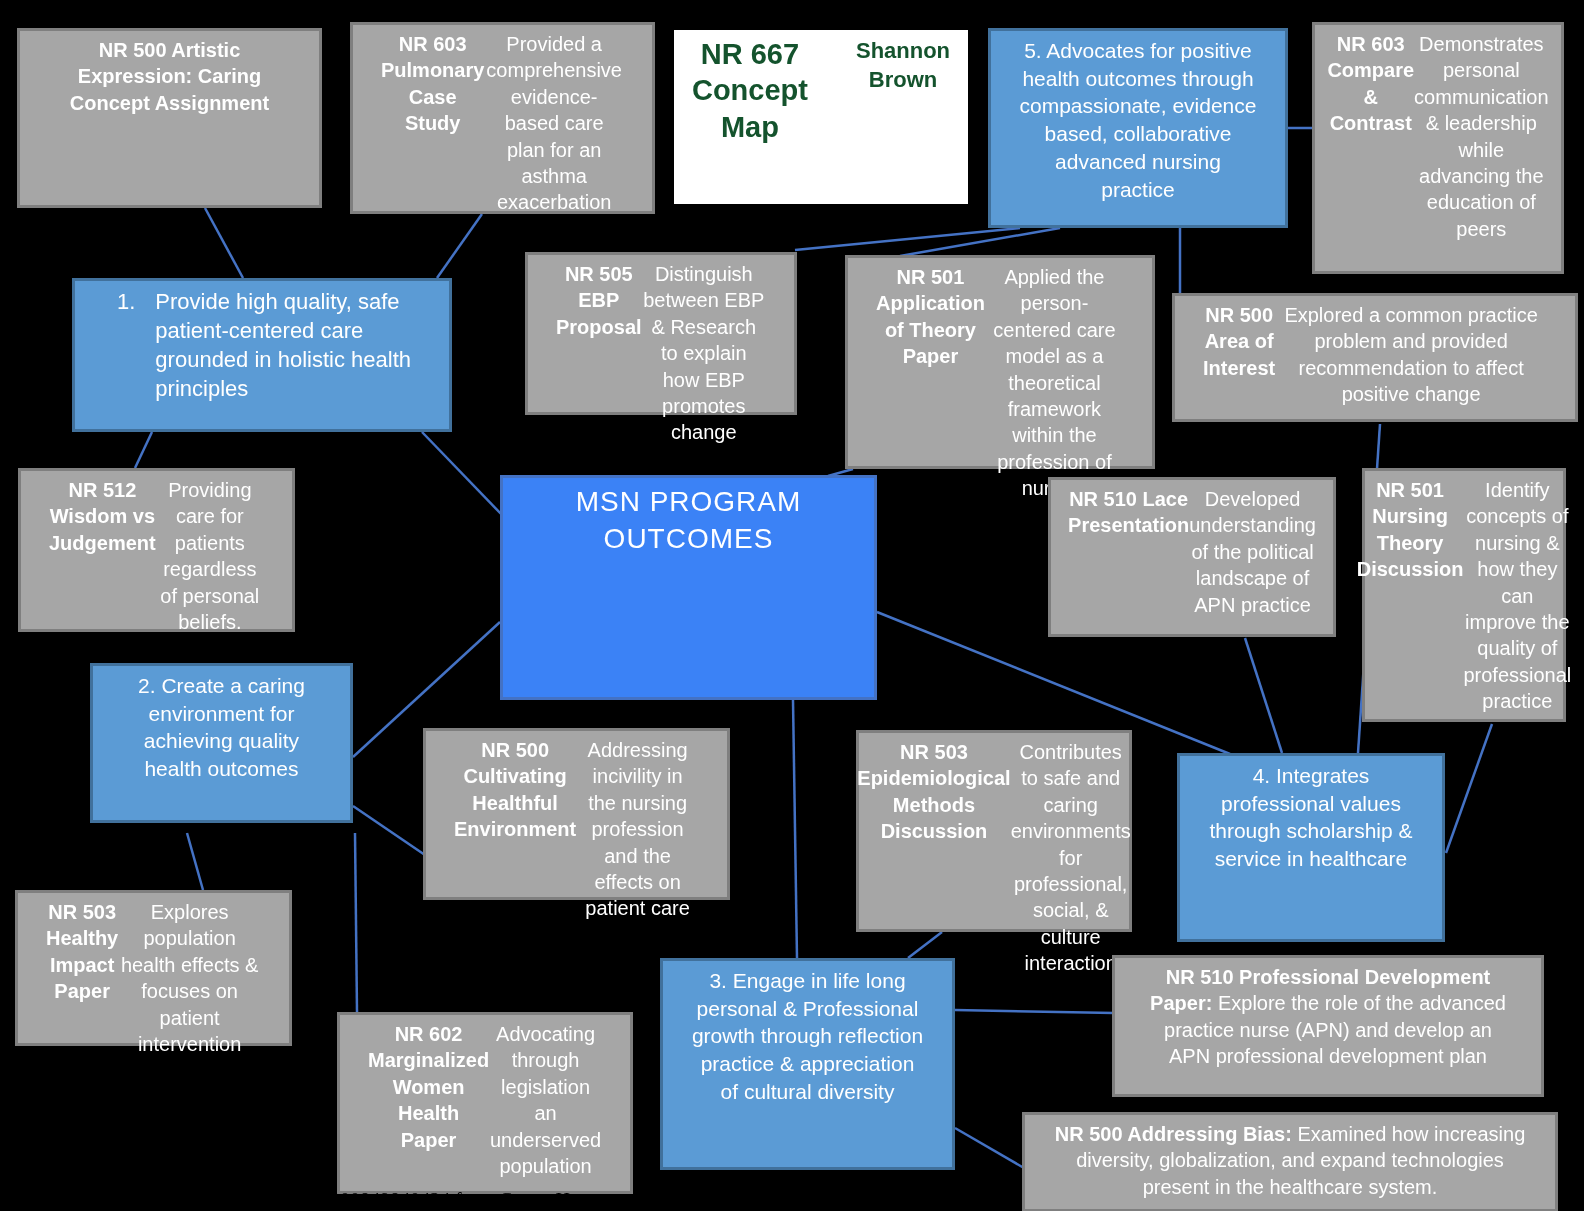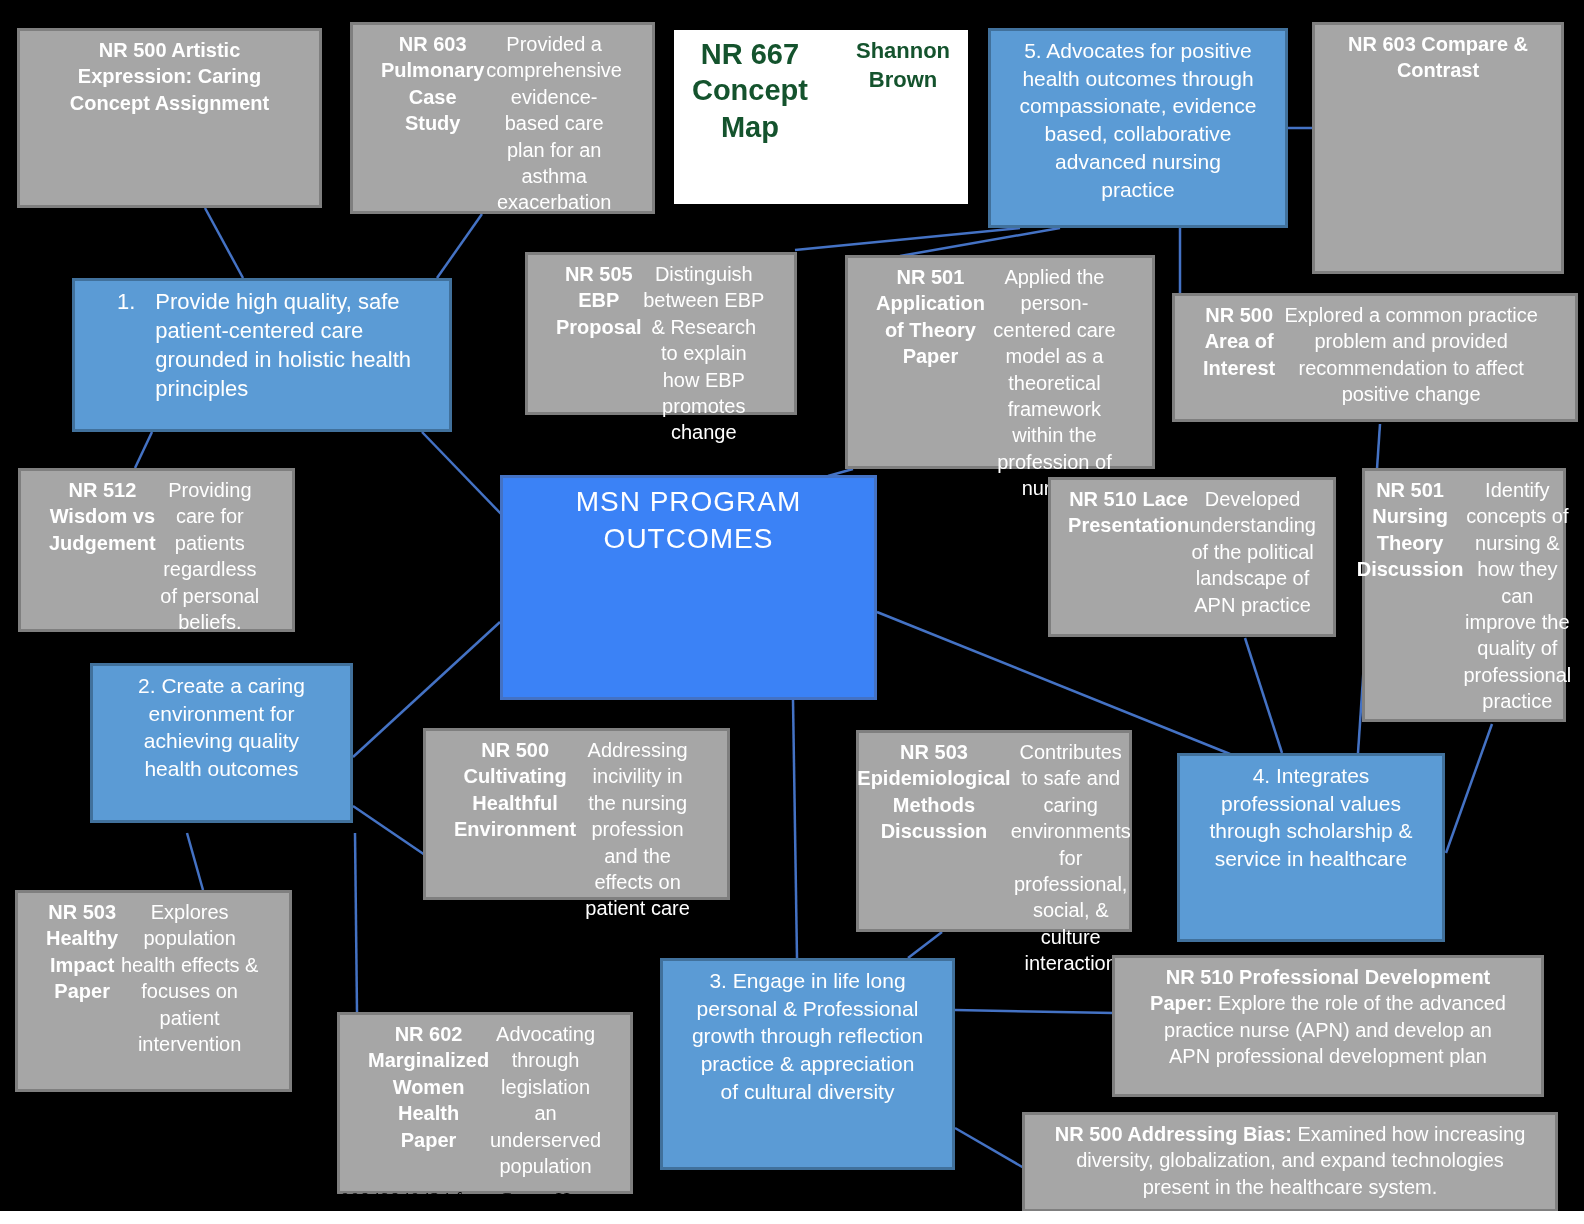--- a/index.html
+++ b/index.html
@@ -73,20 +73,21 @@
   <div class="tb-rule"></div>
   <div class="tb-author">Shannon Brown</div>
 </div>
 
 <div class="node blue" style="left:988px;top:28px;width:300px;height:200px">
   <div>5. Advocates for positive health outcomes through compassionate, evidence based, collaborative advanced nursing practice</div>
 </div>
 
 <div class="node gray" style="left:1312px;top:22px;width:252px;height:252px">
   <div class="nt">NR 603 Compare &amp; Contrast</div>
+  <div>Demonstrates personal communication &amp; leadership while advancing the education of peers</div>
 </div>
 
 <div class="node blue" style="left:72px;top:278px;width:380px;height:154px">
   <div class="num-row">
     <span>1.</span>
     <span>Provide high quality, safe patient-centered care grounded in holistic health principles</span>
   </div>
 </div>
 
 <div class="node gray" style="left:525px;top:252px;width:272px;height:163px">
@@ -134,21 +135,21 @@
 
 <div class="node gray" style="left:856px;top:730px;width:276px;height:202px">
   <div class="nt">NR 503 Epidemiological Methods Discussion</div>
   <div>Contributes to safe and caring environments for professional, social, &amp; culture interaction</div>
 </div>
 
 <div class="node blue" style="left:1177px;top:753px;width:268px;height:189px">
   <div>4. Integrates professional values through scholarship &amp; service in healthcare</div>
 </div>
 
-<div class="node gray" style="left:15px;top:890px;width:277px;height:202px">
+<div class="node gray" style="left:15px;top:890px;width:277px;height:156px">
   <div class="nt">NR 503 Healthy Impact Paper</div>
   <div>Explores population health effects &amp; focuses on patient intervention</div>
 </div>
 
 <div class="node gray" style="left:337px;top:1012px;width:296px;height:182px">
   <div class="nt">NR 602 Marginalized Women Health Paper</div>
   <div>Advocating through legislation an underserved population</div>
 </div>
 
 <div class="node blue" style="left:660px;top:958px;width:295px;height:212px">

